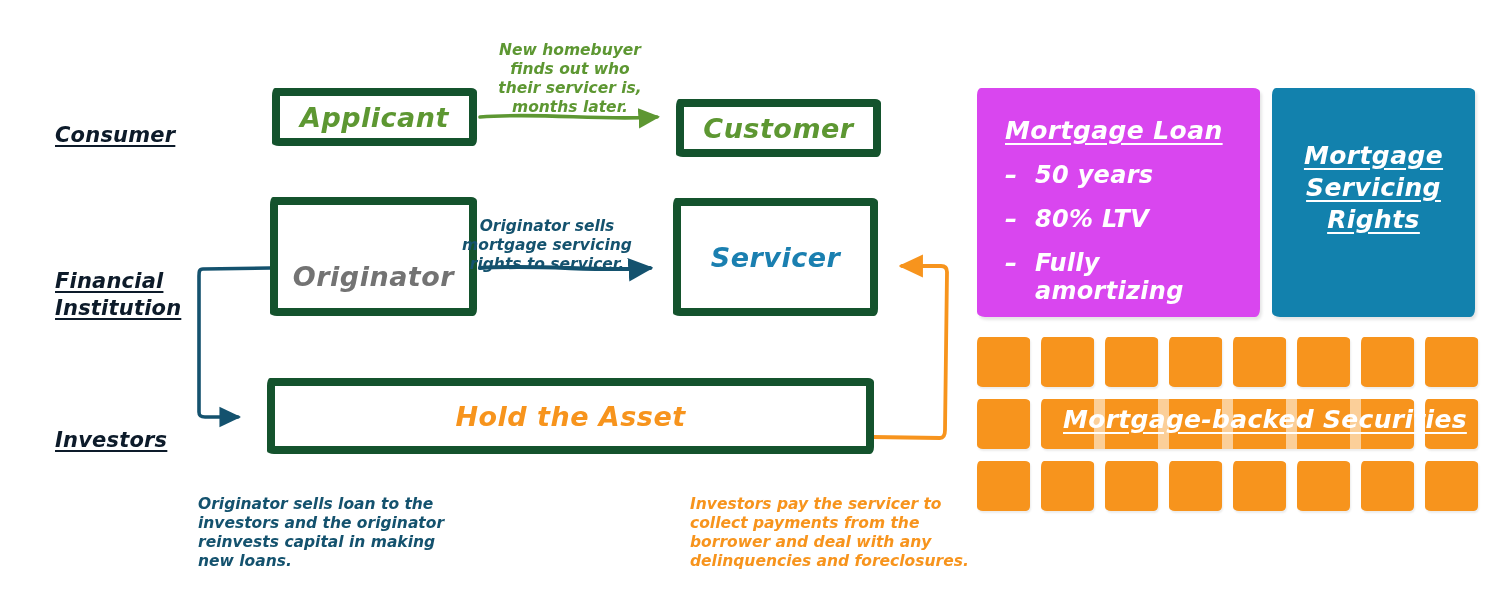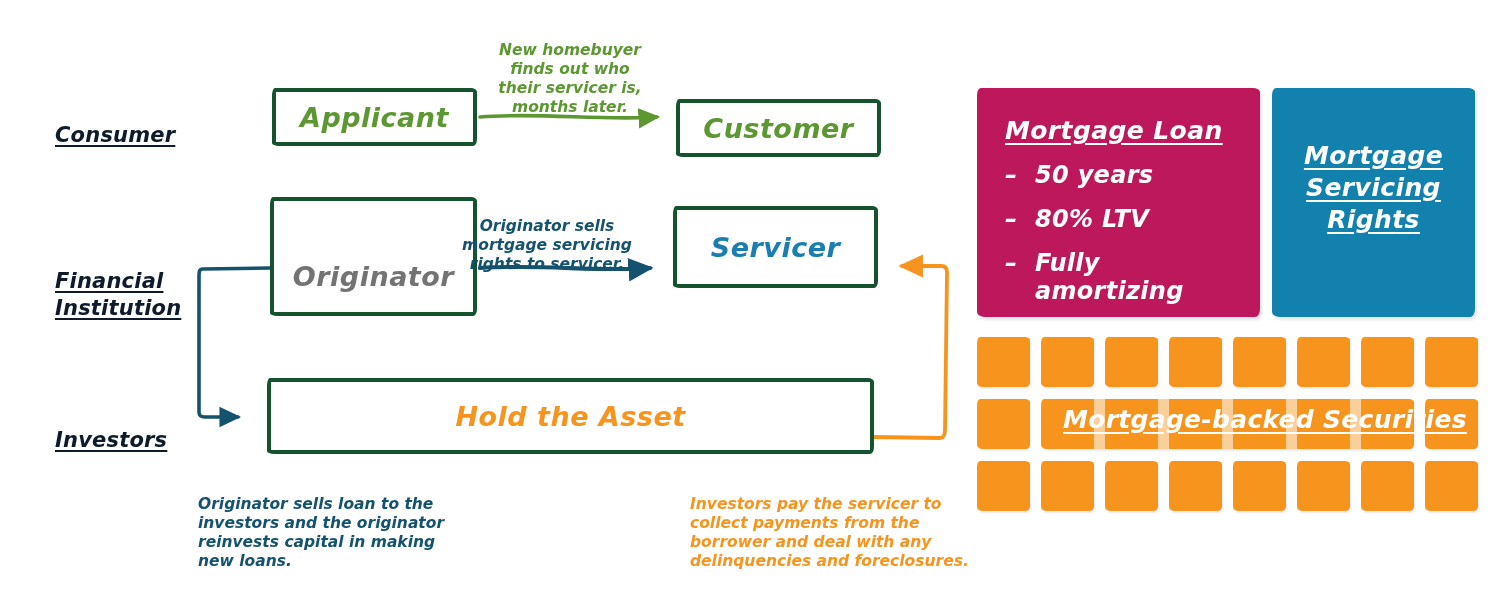--- a/index.html
+++ b/index.html
@@ -33,21 +33,21 @@
     text-decoration: underline;
     text-underline-offset: 3px;
     text-decoration-thickness: 2px;
   }
 
   
   .hbox {
     position: absolute;
     box-sizing: border-box;
     background: #ffffff;
-    border: 4px solid #14532d;
+    border: 8px solid #14532d;
     border-radius: 3px 6px 4px 7px / 8px 4px 7px 3px;
     display: flex;
     align-items: center;
     justify-content: center;
   }
   .hbox-label {
     font-family: "DejaVu Sans", sans-serif;
     font-style: italic;
     font-weight: bold;
     font-size: 27px;
@@ -80,21 +80,21 @@
     pointer-events: none;
   }
 
   
   .panel {
     position: absolute;
     box-sizing: border-box;
     border-radius: 4px 7px 5px 8px / 7px 4px 8px 5px;
     box-shadow: 2px 3px 3px rgba(0,0,0,.10);
   }
-  .panel-dark  { background: #be185d; }
+  .panel-dark  { background: #d946ef; }
   .panel-light { background: #1281ad; }
 
   .panel-title {
     font-family: "DejaVu Sans", sans-serif;
     font-style: italic;
     font-weight: bold;
     color: #ffffff;
     font-size: 25px;
     letter-spacing: .4px;
   }
@@ -213,21 +213,21 @@
   </div>
 
   <div class="hbox" style="left:676px; top:88px; width:205px; height:58px;margin-top:11px;">
     <span class="hbox-label green-text">Customer</span>
   </div>
 
   <div class="hbox" style="left:270px; top:197px; width:207px; height:119px;">
     <span class="hbox-label dteal-text">Originator</span>
   </div>
 
-  <div class="hbox" style="left:673px; top:206px; width:205px; height:82px;">
+  <div class="hbox" style="left:673px; top:198px; width:205px; height:118px;">
     <span class="hbox-label lblue-text">Servicer</span>
   </div>
 
   <div class="hbox" style="left:267px; top:378px; width:607px; height:76px;">
     <span class="hbox-label orange-text">Hold the Asset</span>
   </div>
 
   <div class="caption cap-green" style="left:472px; top:22px; width:196px;">
     <span>New homebuyer
 finds out who

